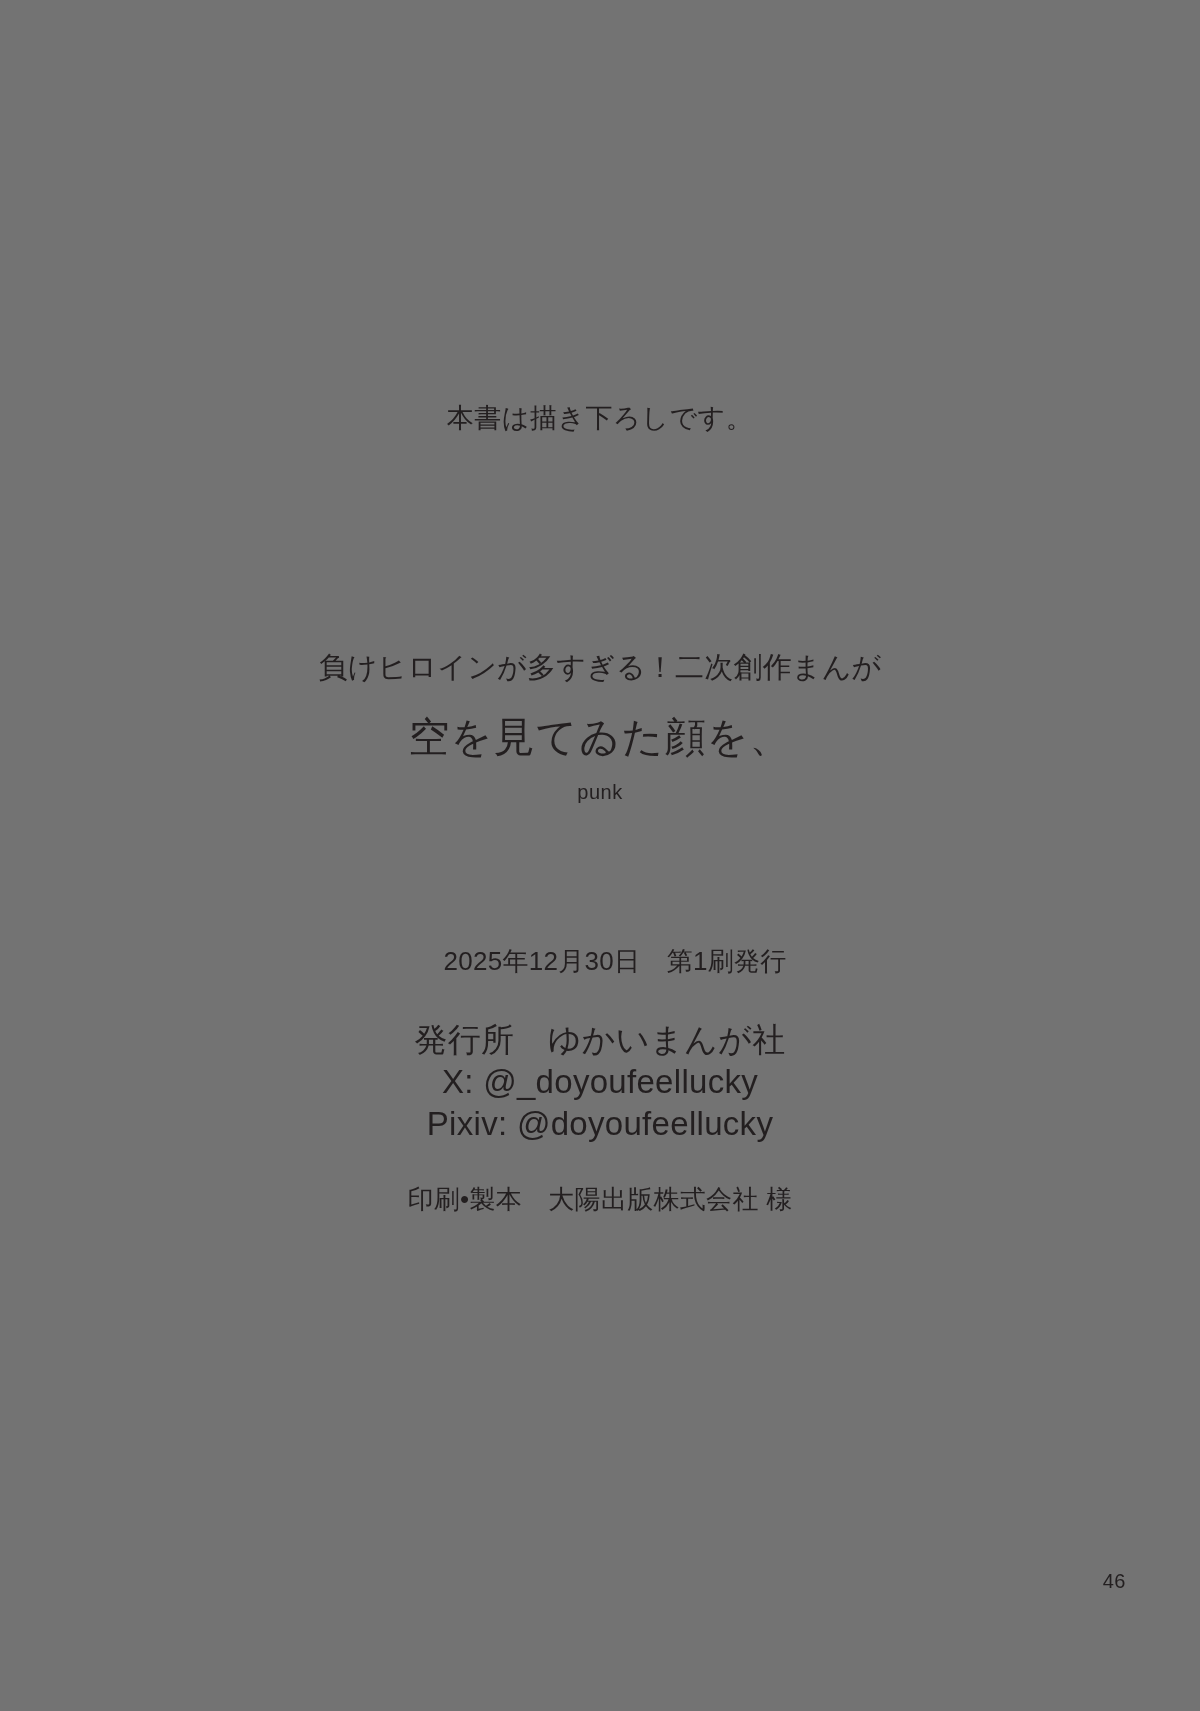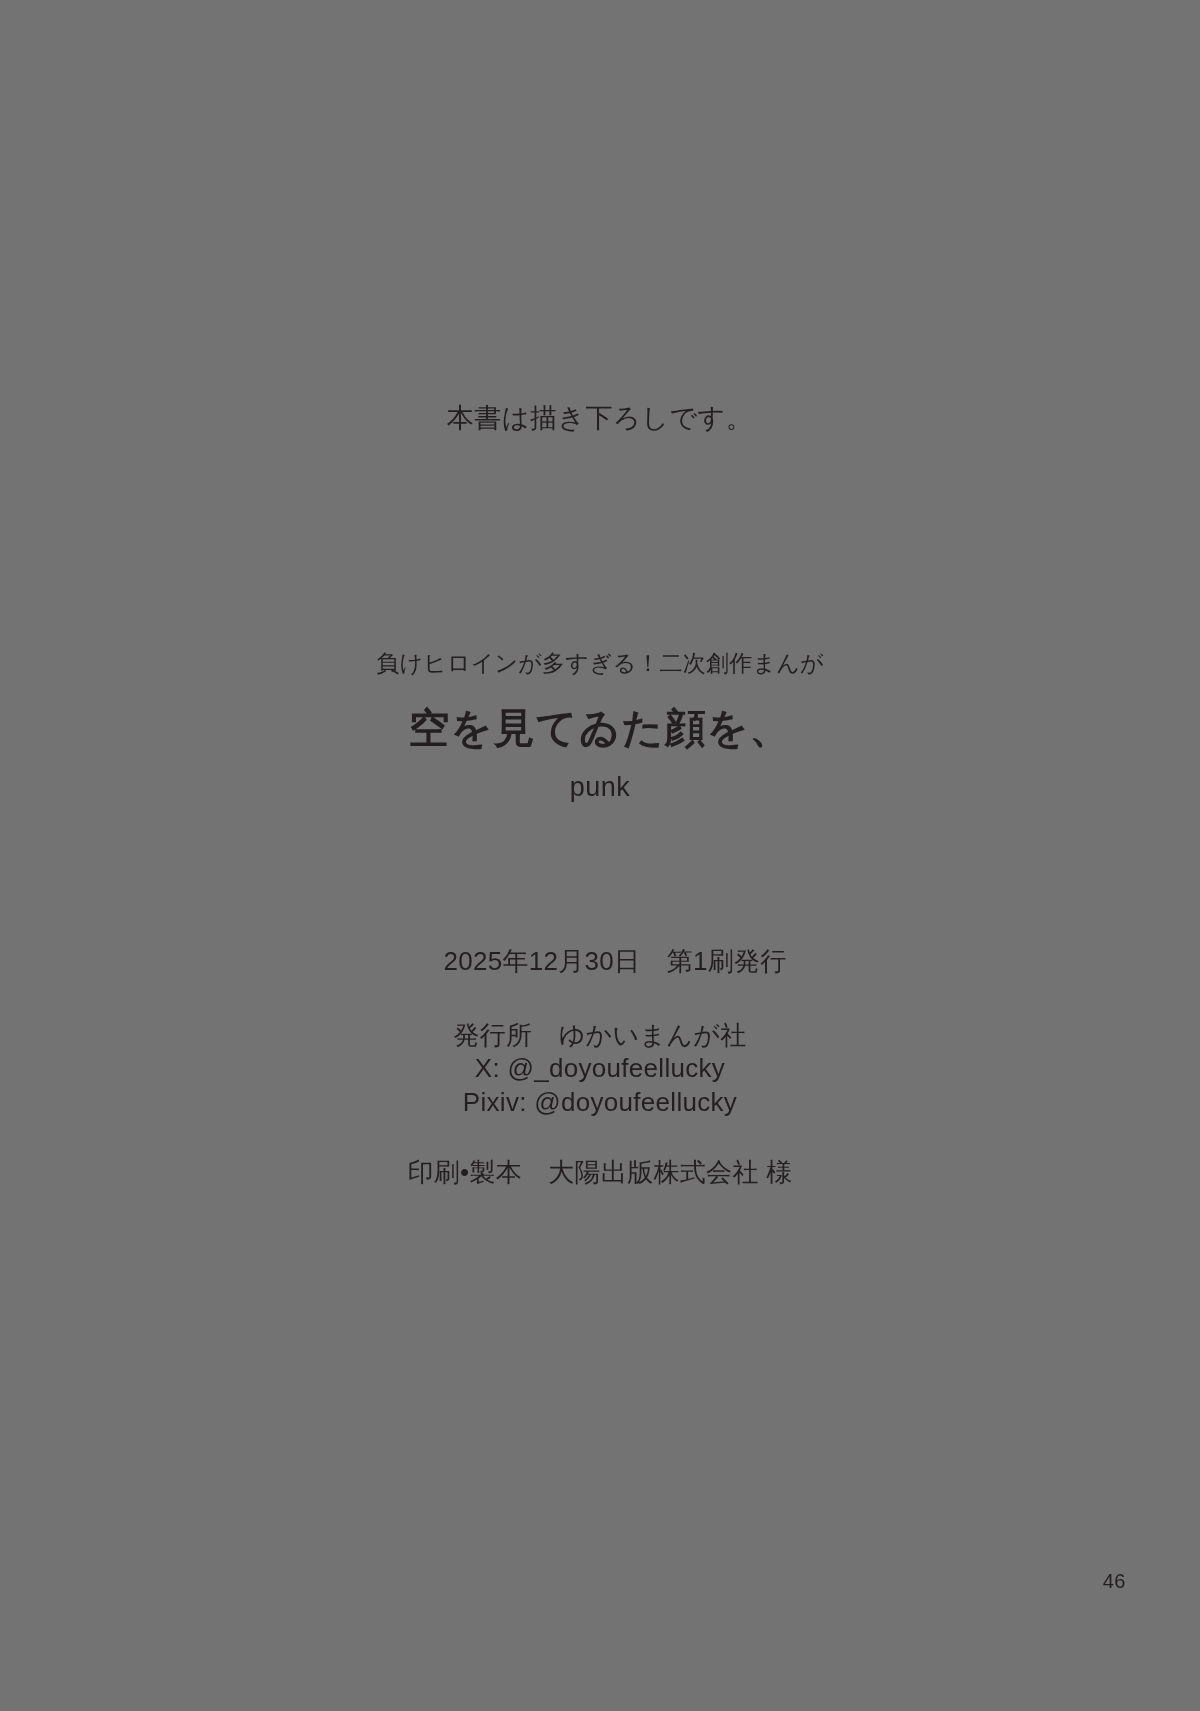--- a/index.html
+++ b/index.html
@@ -34,36 +34,36 @@
 
   .colophon {
     position: absolute;
     top: 648px;
     left: 0;
     right: 0;
     text-align: center;
   }
 
   .series-line {
-    font-size: 23px;
+    font-size: 29px;
     letter-spacing: 0.2px;
     color: #231f20;
     margin: 0 0 22px 0;
   }
 
   .work-title {
     font-size: 41px;
     letter-spacing: 1px;
     color: #231f20;
     margin: 0 0 16px 0;
-    font-weight: bold;
+    font-weight: normal;
   }
 
   .author {
-    font-size: 27px;
+    font-size: 20px;
     letter-spacing: 0.5px;
     color: #231f20;
     margin: 0;
   }
 
   .imprint {
     position: absolute;
     top: 944px;
     left: 0;
     right: 0;
@@ -71,21 +71,21 @@
   }
 
   .pub-date {
     font-size: 26px;
     margin: 0 0 40px 0;
     letter-spacing: 0.3px;
     padding-left: 30px;
   }
 
   .publisher-block {
-    font-size: 26px;
+    font-size: 33px;
     line-height: 1.28;
     margin: 0 0 36px 0;
     letter-spacing: 0.3px;
   }
 
   .publisher-block div {
     margin: 0;
   }
 
   .printer {

